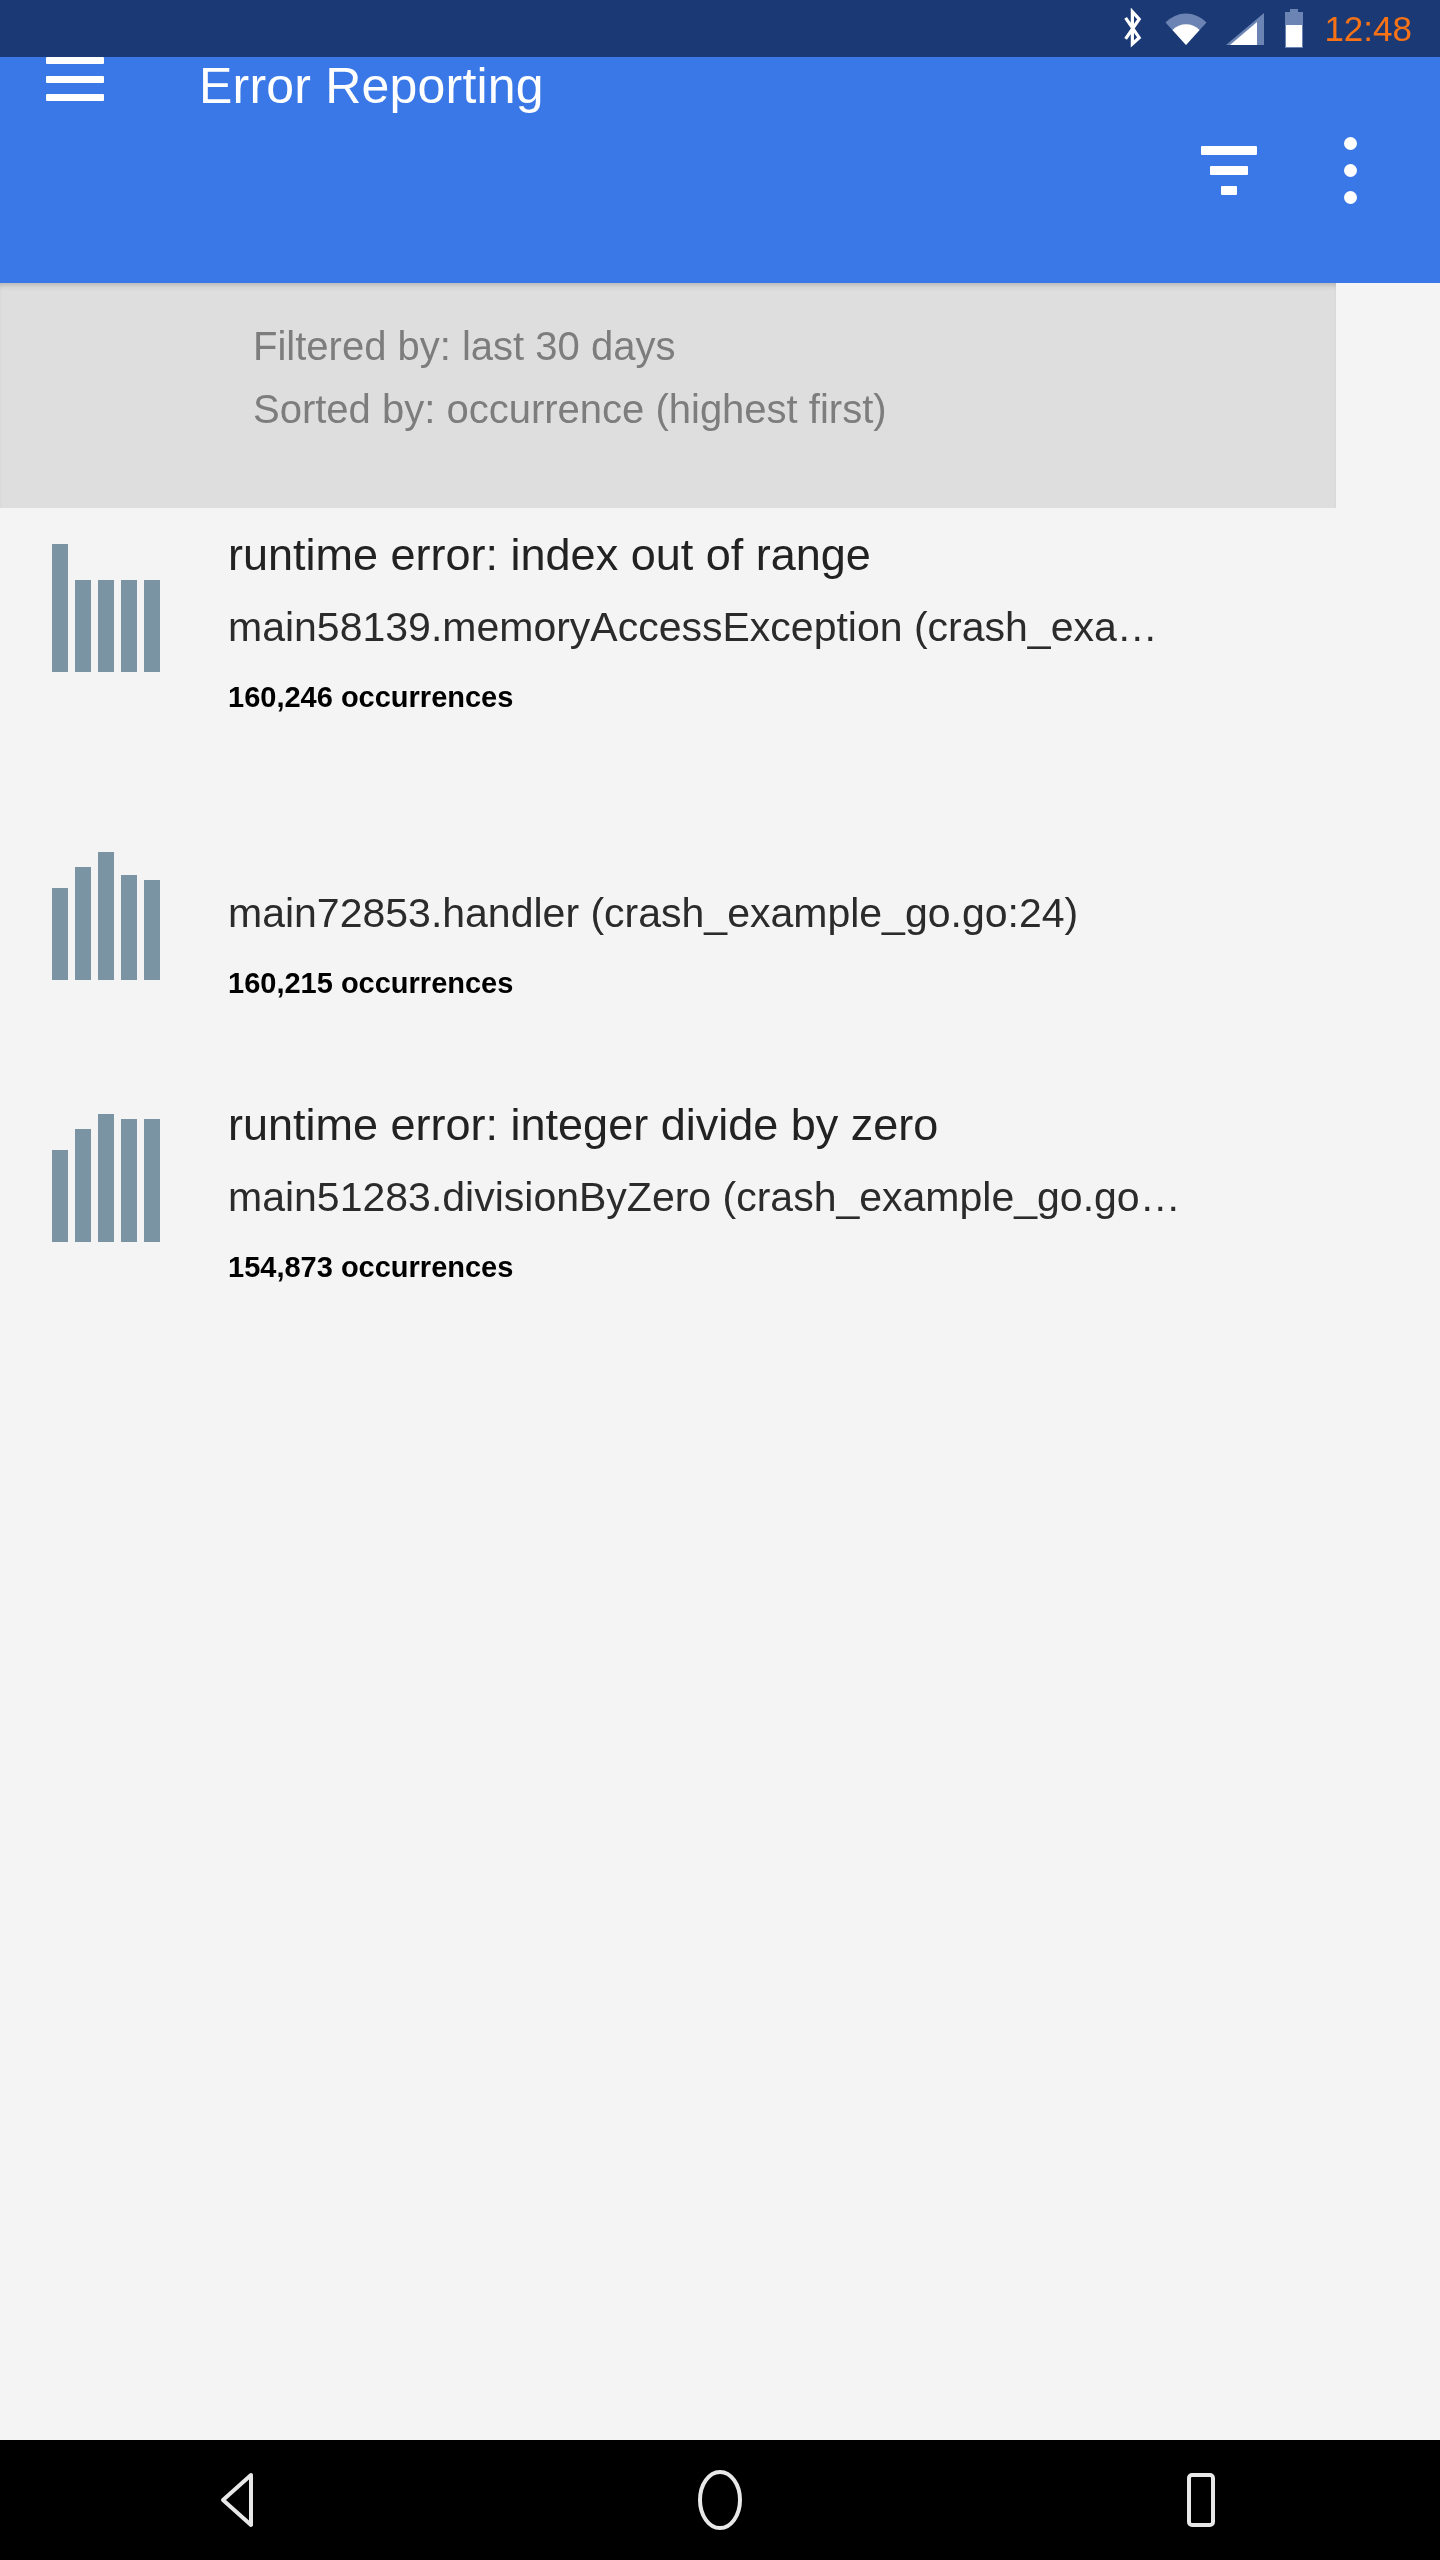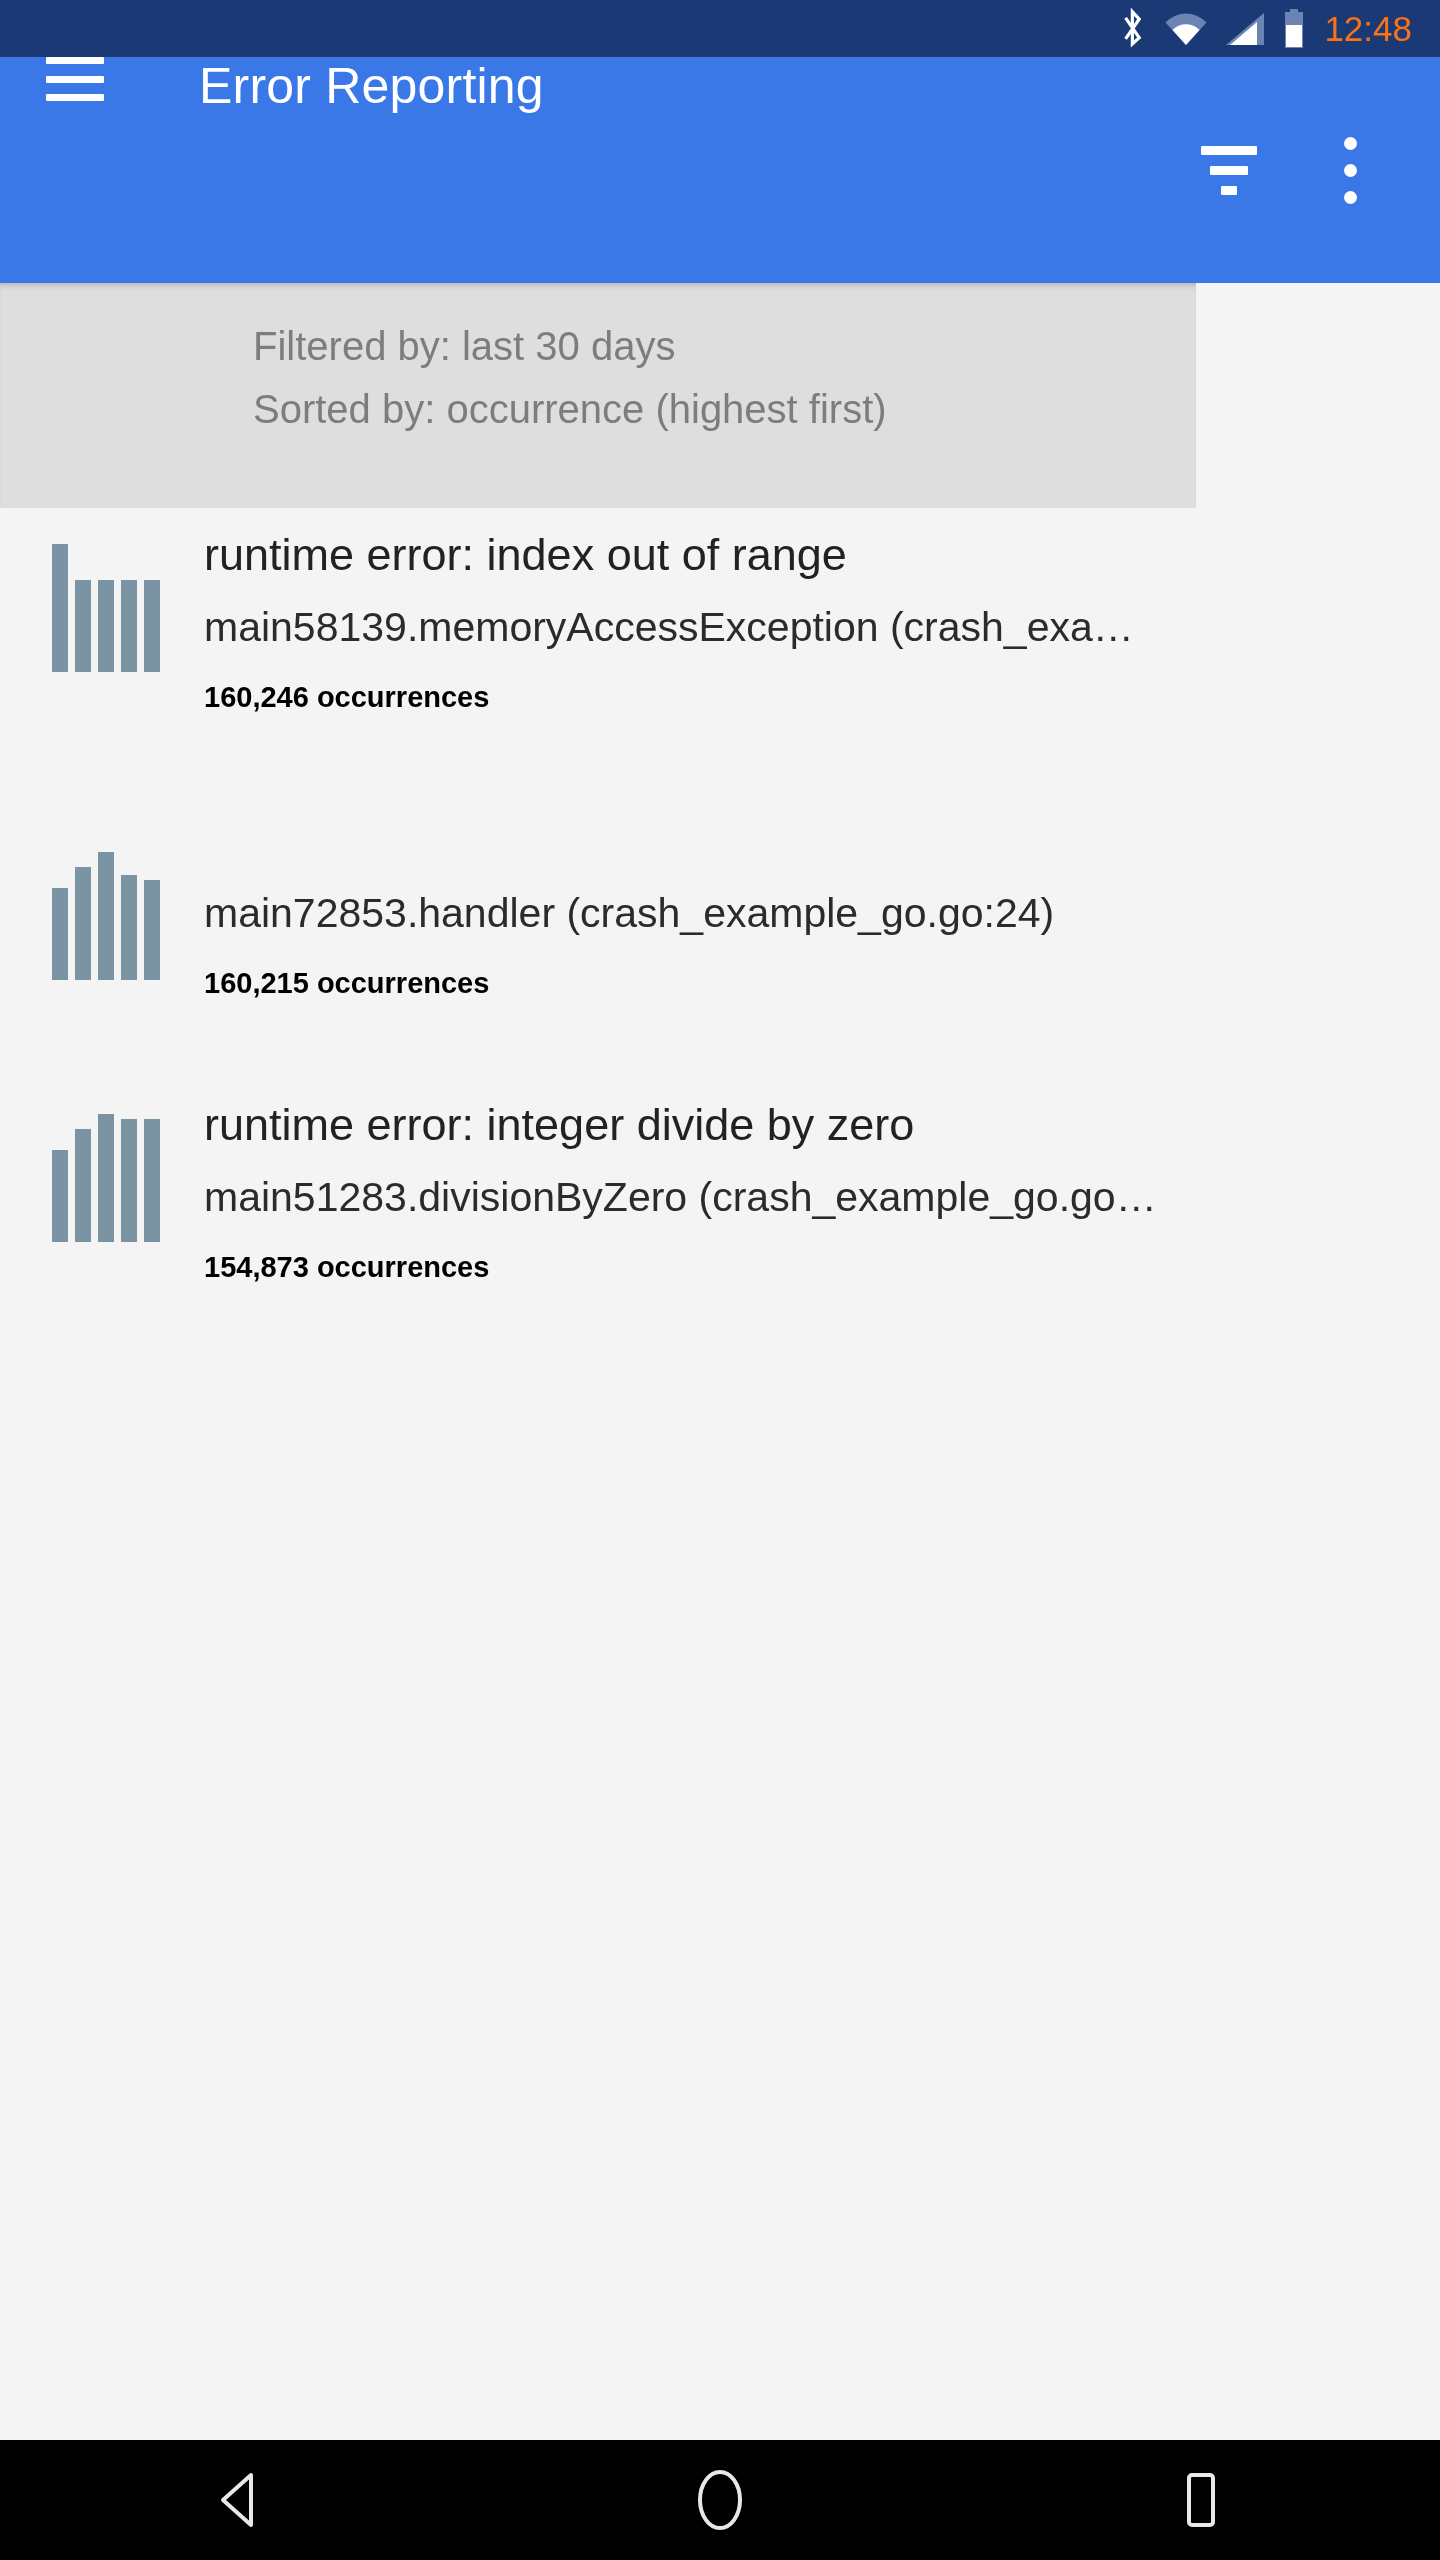--- a/index.html
+++ b/index.html
@@ -54,35 +54,36 @@
   .filter-icon i:nth-child(2) { width:38px; }
   .filter-icon i:nth-child(3) { width:16px; }
   .overflow-icon {
     width:56px; height:70px; display:flex; flex-direction:column;
     align-items:center; justify-content:center; gap:14px; cursor:pointer;
   }
   .overflow-icon i { display:block; width:13px; height:13px; border-radius:50%; background:#ffffff; }
 
   
   .filterbar {
-    position:absolute; top:283px; left:0; width:1196px; height:225px;
+    position:absolute; top:283px; left:0; width:1336px; height:225px;
     background:#dedede;
     padding-left:253px; padding-top:32px;
     box-shadow: inset 0 6px 7px -5px rgba(0,0,0,0.25);
   }
   .filterbar .line {
     color:#7d7d7d; font-size:40px; line-height:63px; white-space:nowrap;
   }
 
   
   .list { position:absolute; top:508px; left:0; width:1440px; background:#f4f4f4; }
   .list-item {
     position:relative; display:flex; align-items:flex-start;
     padding-left:52px; padding-right:40px;
     min-height:260px;
+    gap:24px;
   }
   .spark {
     width:108px; height:128px; flex:0 0 108px;
     display:flex; align-items:flex-end; justify-content:space-between;
     margin-top:36px;
   }
   .spark .bar { width:16px; background:#7b94a3; }
   .item-text { margin-left:44px; flex:1 1 auto; min-width:0; padding-top:10px; }
   .item-title {
     color:#222222; font-size:45px; line-height:74px;

